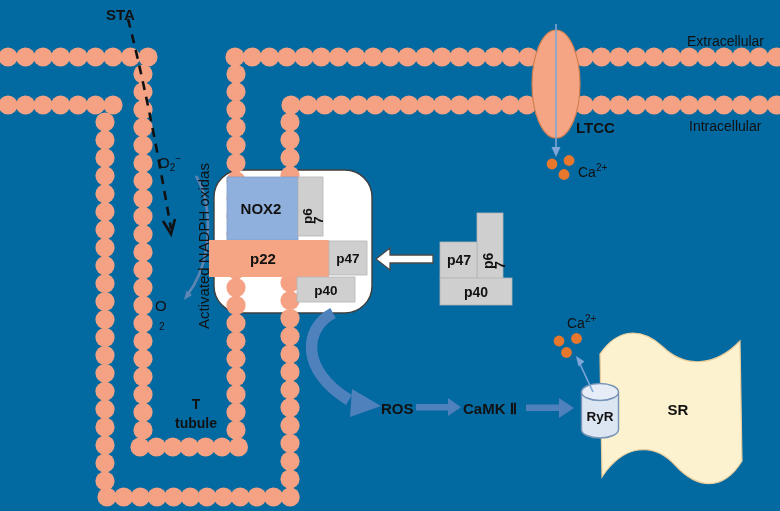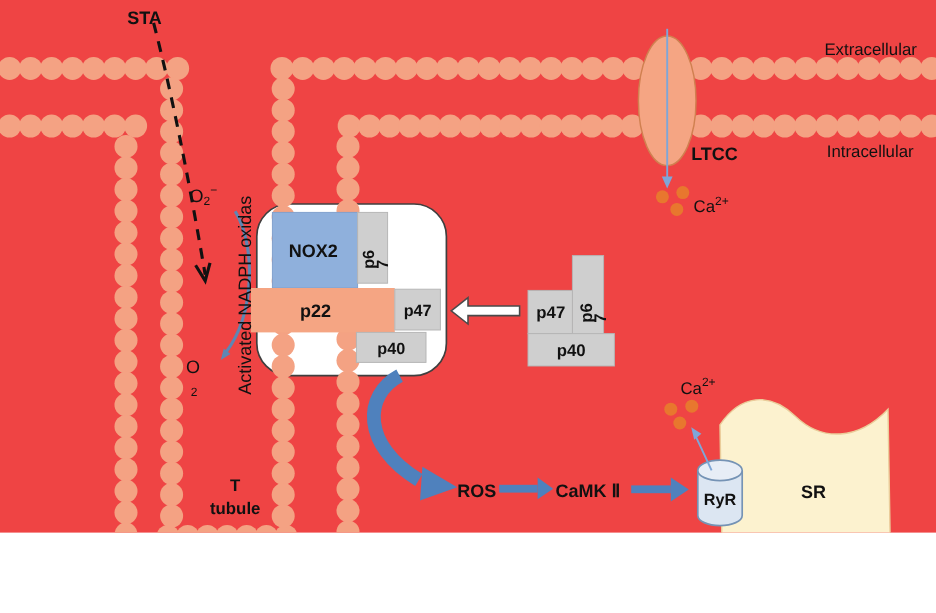--- a/index.html
+++ b/index.html
@@ -1,16 +1,16 @@
 <!DOCTYPE html>
 <html><head>
 <meta charset="utf-8">
 <style>
   html,body{margin:0;padding:0;background:#ffffff;}
-  .stage{position:relative;width:780px;height:444px;background:#ef4444;overflow:hidden;}
+  .stage{position:relative;width:780px;height:511px;background:#0369a1;overflow:hidden;}
   svg{font-family:"Liberation Sans", sans-serif;}
   .lbl{fill:#111111;}
   .b{font-weight:bold;}
   .f15{font-size:15px;}
   .f14{font-size:14px;}
   .f13{font-size:13.5px;}
   .f10{font-size:10px;}
   .sub{font-size:10px;}
   .sup{font-size:10px;}
 </style>

